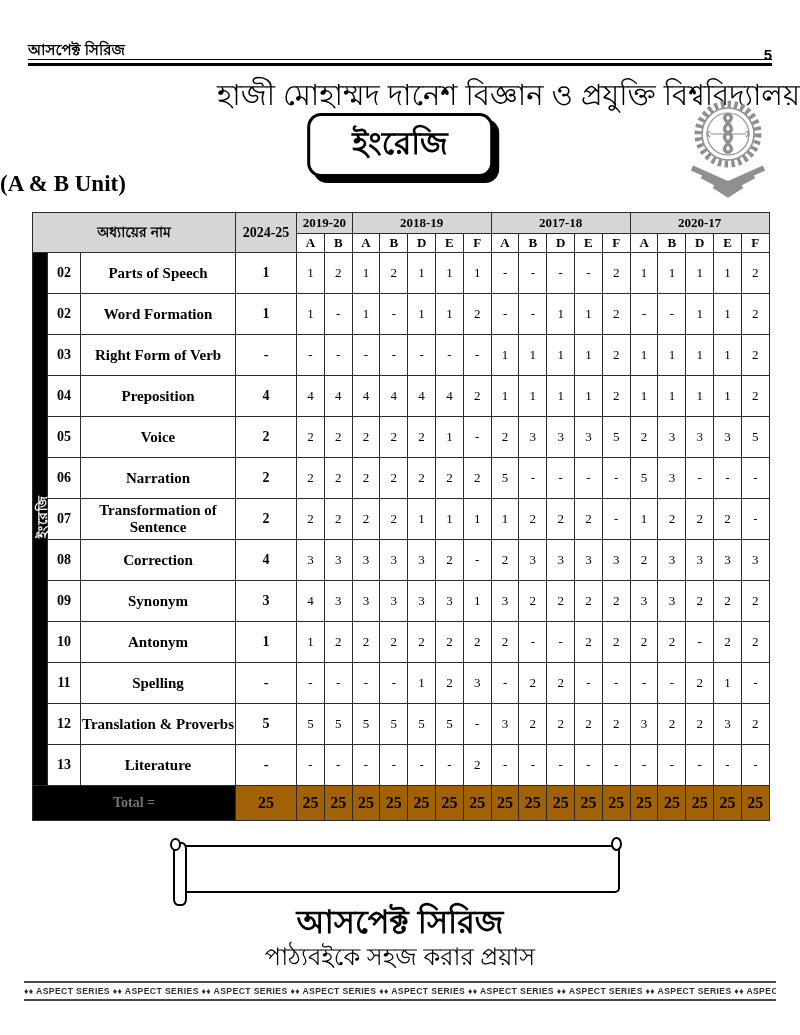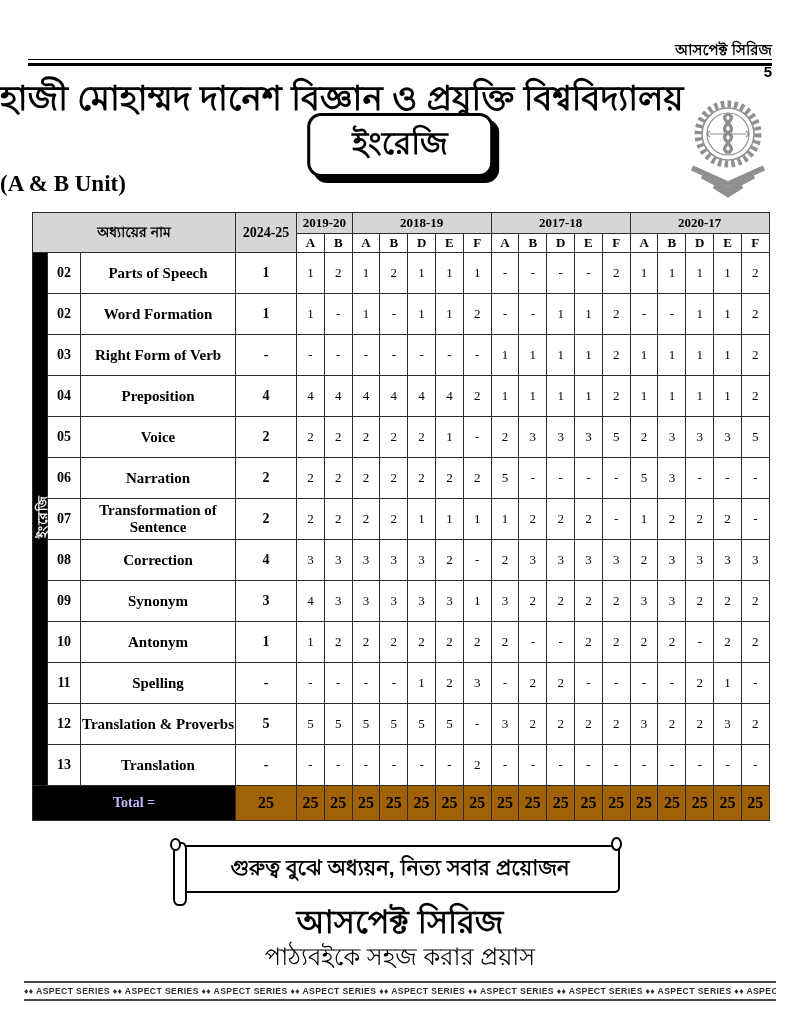--- a/index.html
+++ b/index.html
@@ -1,25 +1,25 @@
 <!DOCTYPE html>
 <html><head>
 <meta charset="utf-8">
 <style>
   html,body{margin:0;padding:0;background:#fff;}
   body{width:800px;height:1035px;position:relative;font-family:"Liberation Serif",serif;color:#000;overflow:hidden;}
-  .abs{position:absolute;flex-direction:column;}
+  .abs{position:absolute;}
 
   
   .topbar{left:28px;right:28px;top:38px;display:flex;justify-content:space-between;align-items:flex-end;
           font-family:"Liberation Sans","DejaVu Sans",sans-serif;font-weight:bold;font-size:15px;}
   .topbar .mid{font-size:14.5px;}
   .toprule{left:28px;right:28px;top:59px;height:3px;border-top:1.5px solid #000;border-bottom:3.5px solid #000;}
 
-  .uni-title{left:0;right:0;top:72px;text-align:left;font-size:34px;font-weight:bold;
+  .uni-title{left:0;right:0;top:72px;text-align:right;font-size:29px;font-weight:normal;
              font-family:"Liberation Sans","DejaVu Sans",sans-serif;}
 
   .subject-box{left:50%;top:113px;transform:translateX(-50%);border:3px solid #000;border-radius:14px;
                background:#fff;box-shadow:6px 6px 0 #000;padding:3px 42px;font-size:31px;font-weight:bold;
                font-family:"Liberation Sans","DejaVu Sans",sans-serif;white-space:nowrap;}
   .unit-line{left:0;right:0;top:171px;text-align:left;font-size:23px;font-weight:bold;}
 
   .logo{right:24px;top:96px;width:96px;height:104px;}
 
   
@@ -29,21 +29,21 @@
   th.letter{background:#fff;font-size:13px;height:18px;}
   th.namehead{background:#d6d6d6;font-size:14px;font-family:"Liberation Sans","DejaVu Sans",sans-serif;}
   th.y2024{background:#d6d6d6;font-size:14px;}
   td.sidebar{background:#000;}
   .vtext{writing-mode:vertical-rl;transform:rotate(180deg);color:#fff;font-weight:bold;font-size:13px;
          font-family:"Liberation Sans","DejaVu Sans",sans-serif;letter-spacing:1px;}
   td.num{font-weight:bold;font-size:14px;height:40px;}
   td.name{text-align:left;padding-left:6px;font-weight:bold;font-size:15px;}
   td.v2024{font-weight:bold;font-size:14px;}
   td.val{font-size:13px;}
-  td.total-label{background:#000;color:#c4b5fd;text-align:right;padding-right:9px;font-weight:bold;font-size:14px;height:34px;}
+  td.total-label{background:#000;color:#737373;text-align:right;padding-right:9px;font-weight:bold;font-size:14px;height:34px;}
   td.total{background:#a16207;font-weight:bold;font-size:16px;}
 
   
   .banner{left:50%;top:845px;transform:translateX(-50%);width:436px;height:44px;border:2.5px solid #000;
           border-radius:5px;background:#fff;display:flex;align-items:center;justify-content:center;
           font-size:21px;font-weight:bold;font-family:"Liberation Sans","DejaVu Sans",sans-serif;white-space:nowrap;}
   .banner .roll{position:absolute;left:-9px;top:-5px;width:10px;height:60px;border:2px solid #000;
                 border-radius:5px/7px;background:#fff;}
   .banner .curl-l{position:absolute;left:-12px;top:-9px;width:7px;height:9px;border:2px solid #000;border-radius:50%;background:#fff;}
   .banner .curl-r{position:absolute;right:-4px;top:-10px;width:7px;height:10px;border:2px solid #000;border-radius:50%;background:#fff;}
@@ -387,21 +387,21 @@
         <td class="val">2</td>
         <td class="val">2</td>
         <td class="val">3</td>
         <td class="val">2</td>
         <td class="val">2</td>
         <td class="val">3</td>
         <td class="val">2</td>
       </tr>
       <tr>
         <td class="num">13</td>
-        <td class="name">Translation</td>
+        <td class="name">Literature</td>
         <td class="v2024">-</td>
         <td class="val">-</td>
         <td class="val">-</td>
         <td class="val">-</td>
         <td class="val">-</td>
         <td class="val">-</td>
         <td class="val">-</td>
         <td class="val">2</td>
         <td class="val">-</td>
         <td class="val">-</td>
@@ -437,19 +437,18 @@
         <td class="total">25</td>
         <td class="total">25</td>
       </tr>
   </tfoot>
 </table>
 
 <div class="abs banner">
   <span class="roll"></span>
   <span class="curl-l"></span>
   <span class="curl-r"></span>
-  <span>গুরুত্ব বুঝে অধ্যয়ন, নিত্য সবার প্রয়োজন</span>
 </div>
 
 <div class="abs series-title">আসপেক্ট সিরিজ</div>
 <div class="abs tagline">পাঠ্যবইকে সহজ করার প্রয়াস</div>
 
 <div class="abs footer-strip">♦♦ ASPECT SERIES ♦♦ ASPECT SERIES ♦♦ ASPECT SERIES ♦♦ ASPECT SERIES ♦♦ ASPECT SERIES ♦♦ ASPECT SERIES ♦♦ ASPECT SERIES ♦♦ ASPECT SERIES ♦♦ ASPECT SERIES ♦♦</div>
 
 </body></html>

